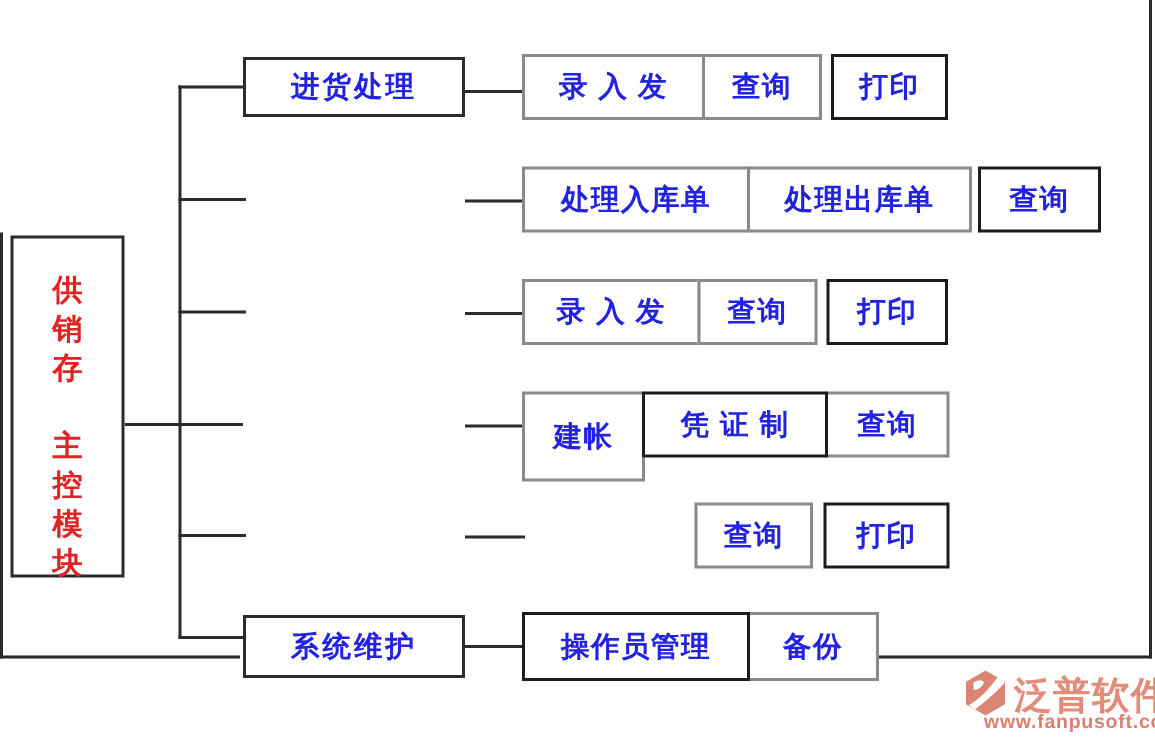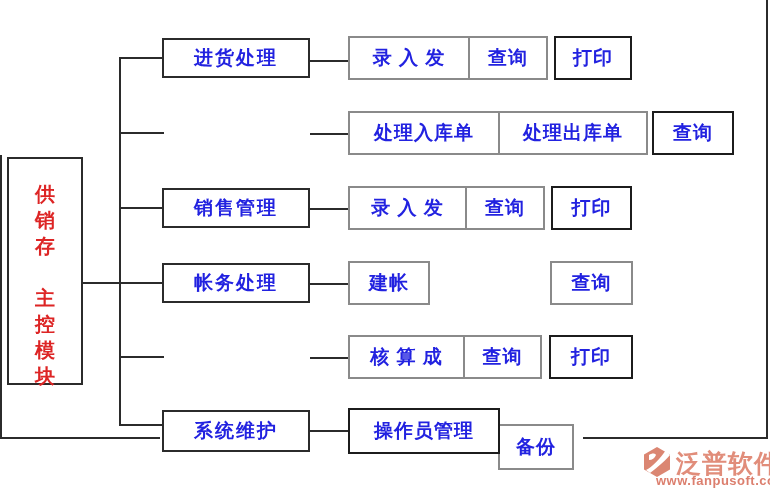--- a/index.html
+++ b/index.html
@@ -93,36 +93,34 @@
 
   <div class="box module" style="left:162px;top:38px;width:148px;height:40px;">进货处理</div>
   <div class="box sub" style="left:348px;top:36px;width:122px;height:44px;">录 入 发</div>
   <div class="box sub" style="left:468px;top:36px;width:80px;height:44px;">查询</div>
   <div class="box sub dark" style="left:554px;top:36px;width:78px;height:44px;">打印</div>
 
   <div class="box sub" style="left:348px;top:111px;width:152px;height:44px;">处理入库单</div>
   <div class="box sub" style="left:498px;top:111px;width:150px;height:44px;text-align:center;">处理出库单</div>
   <div class="box sub dark" style="left:652px;top:111px;width:82px;height:44px;">查询</div>
 
-  <div class="box module" style="left:162px;top:188px;width:148px;height:40px;">销售管理</div>
   <div class="box sub" style="left:348px;top:186px;width:119px;height:44px;">录 入 发</div>
   <div class="box sub" style="left:465px;top:186px;width:80px;height:44px;">查询</div>
   <div class="box sub dark" style="left:551px;top:186px;width:81px;height:44px;">打印</div>
 
-  <div class="box module" style="left:162px;top:263px;width:148px;height:40px;">帐务处理</div>
-  <div class="box sub" style="left:348px;top:261px;width:82px;height:44px;">建帐</div>
+  <div class="box sub" style="left:348px;top:261px;width:82px;height:60px;">建帐</div>
+  <div class="box sub dark" style="left:428px;top:261px;width:124px;height:44px;">凭 证 制</div>
   <div class="box sub" style="left:550px;top:261px;width:83px;height:44px;">查询</div>
 
-  <div class="box sub" style="left:348px;top:335px;width:117px;height:44px;">核 算 成</div>
   <div class="box sub" style="left:463px;top:335px;width:79px;height:44px;">查询</div>
   <div class="box sub dark" style="left:549px;top:335px;width:84px;height:44px;">打印</div>
 
   <div class="box sub dark" style="left:348px;top:408px;width:152px;height:46px;">操作员管理</div>
   <div class="box module" style="left:162px;top:410px;width:148px;height:42px;">系统维护</div>
-  <div class="box sub" style="left:498px;top:424px;width:76px;height:46px;">备份</div>
+  <div class="box sub" style="left:498px;top:408px;width:88px;height:46px;">备份</div>
 
   <svg class="logoicon" style="left:641px;top:446px;" width="32" height="32" viewBox="0 0 32 32">
     <polygon points="16,1 29,8.5 29,23.5 16,31 3,23.5 3,8.5" fill="#db8672"></polygon>
     <path d="M5,24 C11,21 19,13 25,4 L29,9 C22,17 14,23 9,27 Z" fill="#ffffff"></path>
     <path d="M8,9 C11,7 14,7 15,9 C14,12 11,14 8,14 Z" fill="#ffffff"></path>
   </svg>
   <div class="brand" style="left:676px;top:447px;">泛普软件</div>
   <div class="brandurl" style="left:656px;top:473px;">www.fanpusoft.com</div>
 
 </div>

